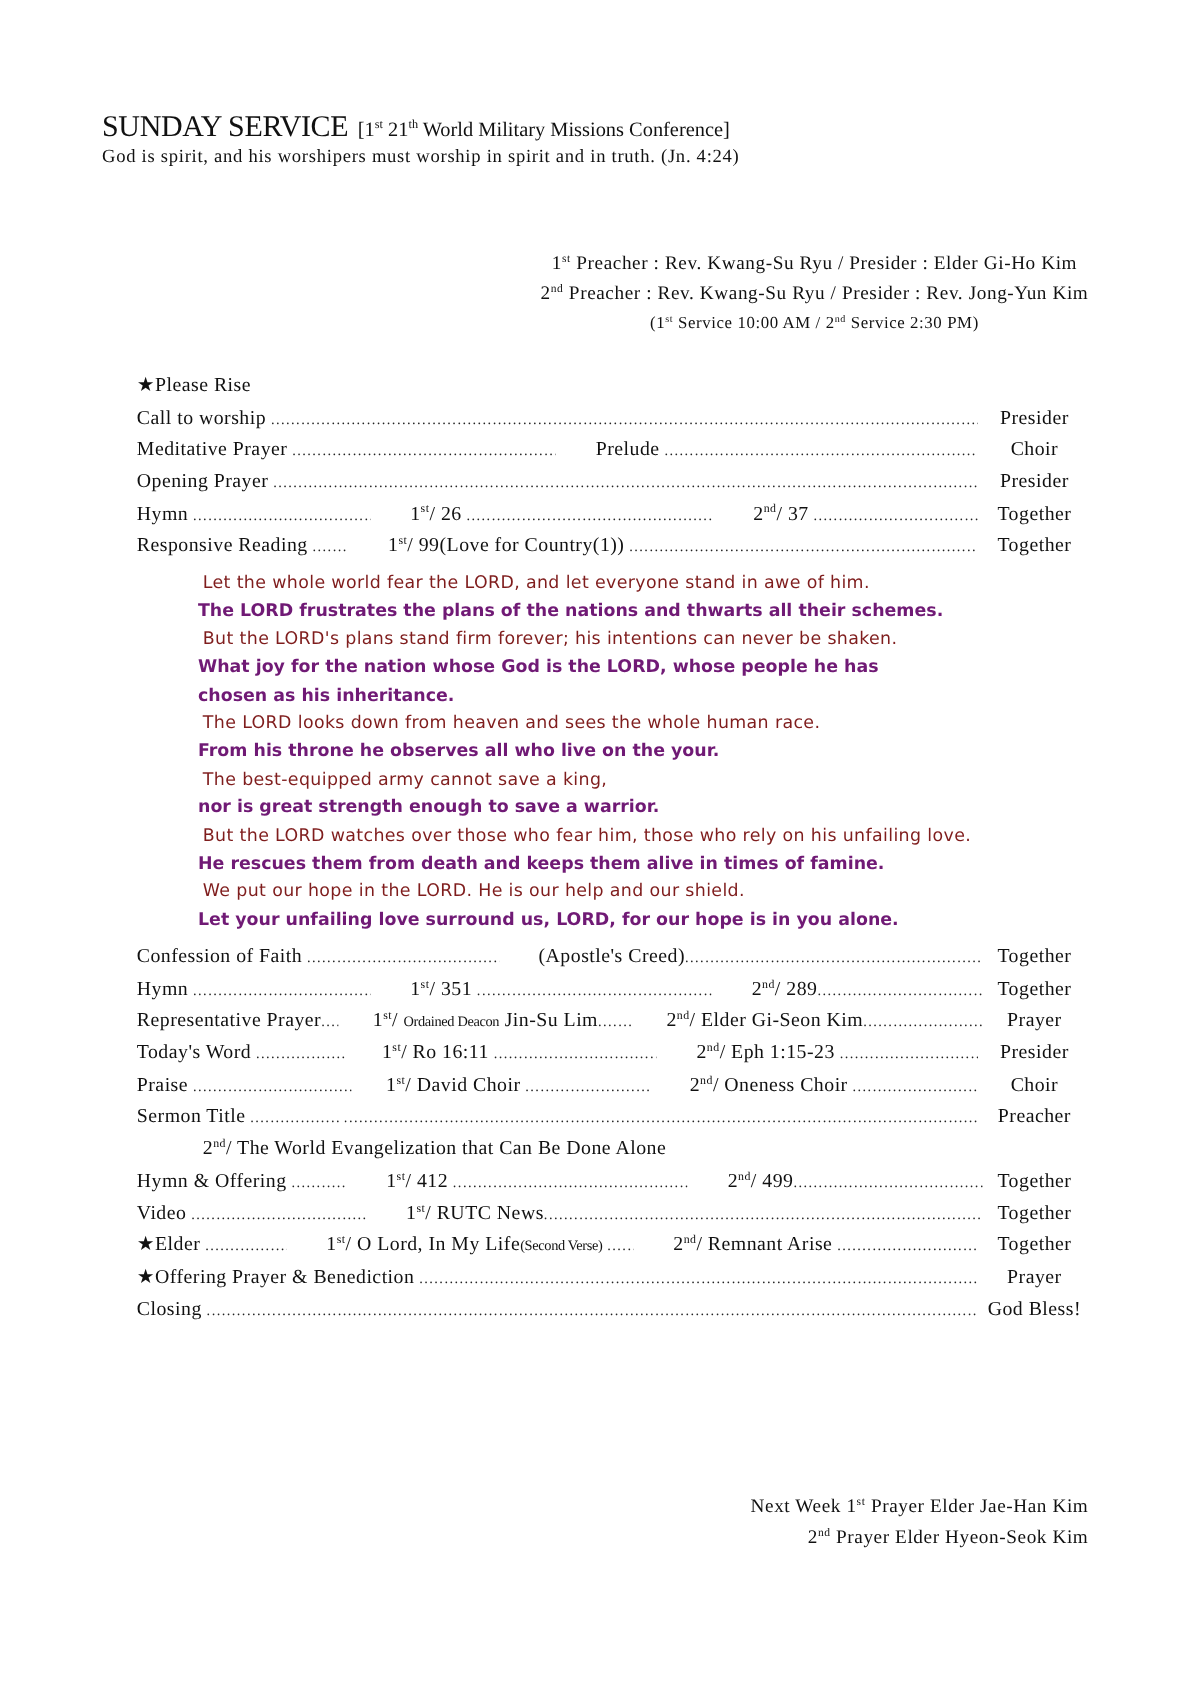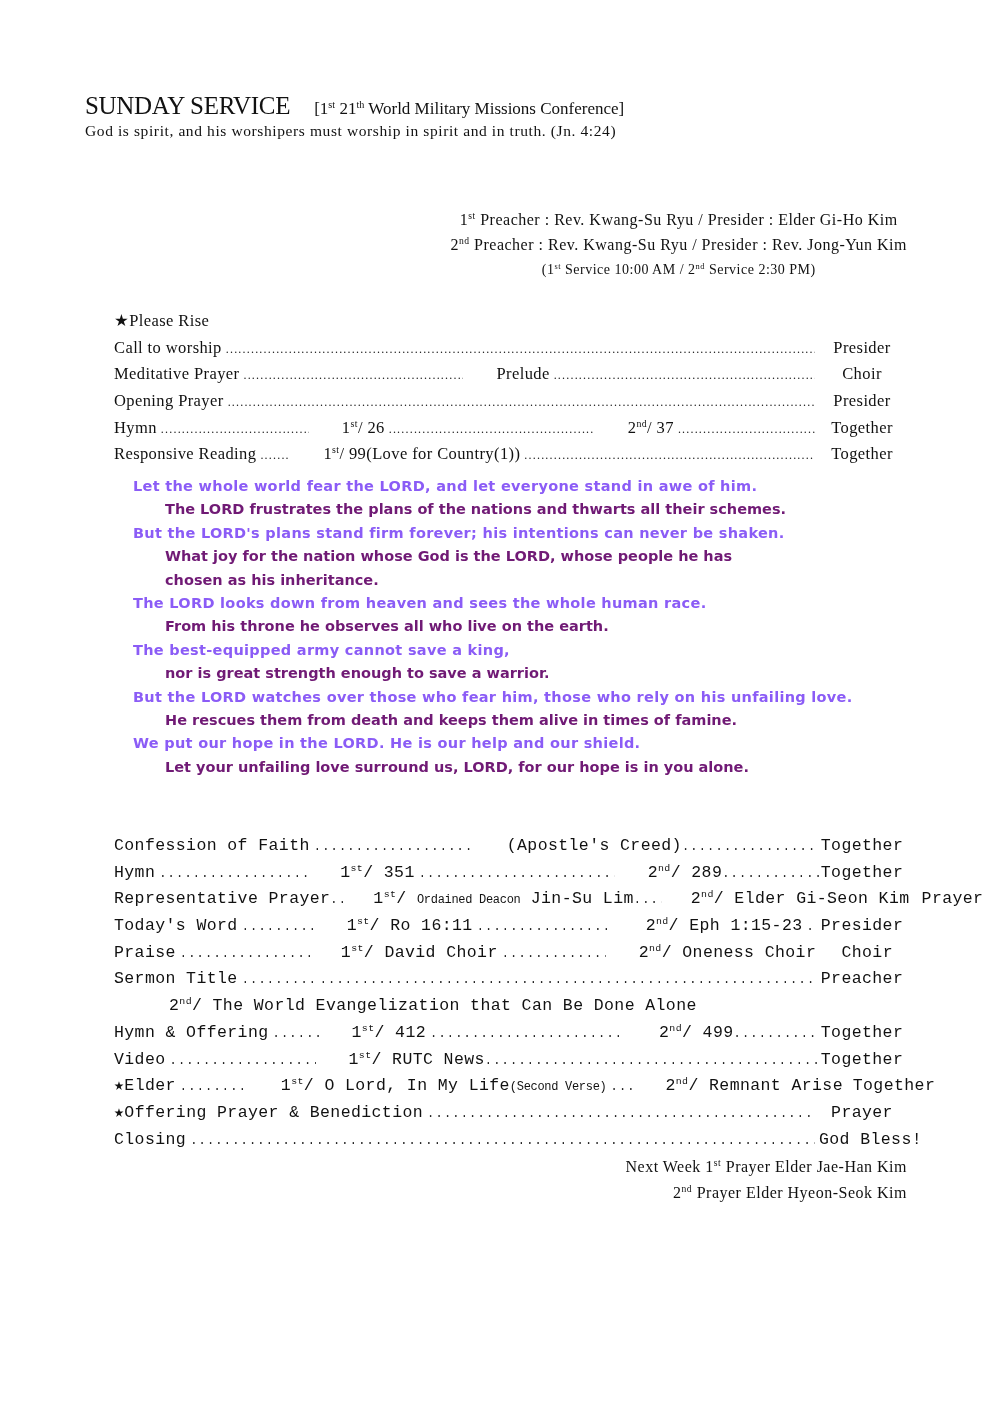--- a/index.html
+++ b/index.html
@@ -2,21 +2,21 @@
 <html><head>
 <meta charset="utf-8">
 <style>
   html, body { margin: 0; padding: 0; background: #ffffff; }
   body { width: 992px; height: 1403px; position: relative; overflow: hidden;
          font-family: "DejaVu Serif", "Liberation Serif", serif; color: #111; }
   .page { position: absolute; left: 0; top: 0; width: 992px; height: 1403px; }
 
   .title-line { position: absolute; left: 85px; top: 92px; white-space: nowrap; }
   .title-main { font-family: "Liberation Serif", serif; font-size: 25px; letter-spacing: -0.3px; }
-  .title-sub { font-family: "Liberation Serif", serif; font-size: 17px; margin-left: 24px; }
+  .title-sub { font-family: "Liberation Serif", serif; font-size: 17px; margin-left: 8px; }
   .verse-line { position: absolute; left: 85px; top: 122px; font-size: 15.5px; white-space: nowrap;
                 font-family: "Liberation Serif", serif; letter-spacing: 0.6px; }
 
   .preacher-block { position: absolute; right: 85px; top: 207px; text-align: center;
                     font-family: "Liberation Serif", serif; font-size: 16px; letter-spacing: 0.5px; }
   .preacher-block .pl { height: 25px; line-height: 25px; white-space: nowrap; }
   .preacher-block .small { font-size: 14px; }
 
   sup { font-size: 0.6em; vertical-align: 0.6em; line-height: 0; }
 
@@ -26,27 +26,27 @@
   .row .seg { flex: 0 0 auto; margin-left: 29px; }
   .row .dots { flex: 1 1 auto; overflow: hidden; white-space: nowrap; margin: 0 4px; position: relative; }
   .row .dots::after { content: "................................................................................................................................................................................................................................................................"; letter-spacing: 1.2px; font-size: 12px; color: #222; }
   .row .right { flex: 0 0 auto; width: 86px; text-align: center; }
   .row .tight { margin-left: 0; margin-right: 0; }
   .smallfont { font-size: 12px; letter-spacing: -0.3px; }
 
   .reading { position: absolute; left: 133px; top: 475px; font-family: "DejaVu Sans", sans-serif;
              font-size: 14.5px; }
   .reading .rl { height: 23.4px; line-height: 23.4px; white-space: nowrap; }
-  .reading .leader { font-weight: bold; letter-spacing: 0.3px; color: #8b5cf6; }
+  .reading .leader { font-weight: normal; letter-spacing: 0.3px; color: #7f1d1d; margin-left: 36px; }
   .reading .people { font-weight: bold; padding-left: 32px; letter-spacing: 0px; color: #701a75; }
 
-  .order2 { position: absolute; left: 85px; top: 833px; width: 820px;
-            font-family: Liberation Mono, monospace; font-size: 16.5px; letter-spacing: 0.4px; }
-
-  .nextweek { position: absolute; right: 85px; top: 1154px; text-align: right;
+  .order2 { position: absolute; left: 85px; top: 784px; width: 820px;
+            font-family: Liberation Serif, serif; font-size: 16.5px; letter-spacing: 0.4px; }
+
+  .nextweek { position: absolute; right: 85px; top: 1243px; text-align: right;
               font-family: "Liberation Serif", serif; font-size: 16px; letter-spacing: 0.5px; }
   .nextweek .nl { height: 26px; line-height: 26px; white-space: nowrap; }
 </style>
 </head>
 <body>
 
 <div class="page">
 
   <div class="title-line">
     <span class="title-main">SUNDAY SERVICE</span><span class="title-sub"><span>[1</span><sup>st</sup><span> 21</span><sup>th</sup><span> World Military Missions Conference]</span></span>
@@ -103,21 +103,21 @@
     </div>
   </div>
 
   <div class="reading" id="reading">
       <div class="rl leader">Let the whole world fear the LORD, and let everyone stand in awe of him.</div>
       <div class="rl people">The LORD frustrates the plans of the nations and thwarts all their schemes.</div>
       <div class="rl leader">But the LORD's plans stand firm forever; his intentions can never be shaken.</div>
       <div class="rl people">What joy for the nation whose God is the LORD, whose people he has</div>
       <div class="rl people">chosen as his inheritance.</div>
       <div class="rl leader">The LORD looks down from heaven and sees the whole human race.</div>
-      <div class="rl people">From his throne he observes all who live on the earth.</div>
+      <div class="rl people">From his throne he observes all who live on the your.</div>
       <div class="rl leader">The best-equipped army cannot save a king,</div>
       <div class="rl people">nor is great strength enough to save a warrior.</div>
       <div class="rl leader">But the LORD watches over those who fear him, those who rely on his unfailing love.</div>
       <div class="rl people">He rescues them from death and keeps them alive in times of famine.</div>
       <div class="rl leader">We put our hope in the LORD. He is our help and our shield.</div>
       <div class="rl people">Let your unfailing love surround us, LORD, for our hope is in you alone.</div>
     </div>
 
   <div class="order2">
     <div class="row">

